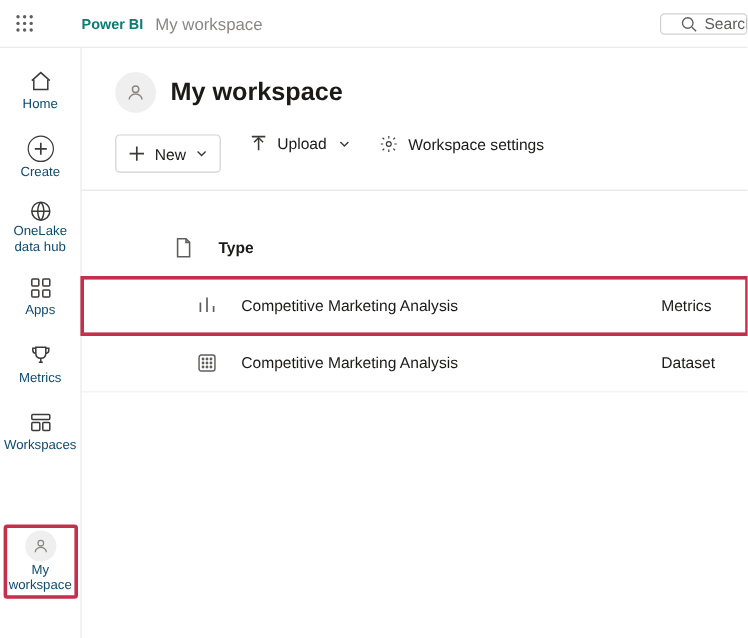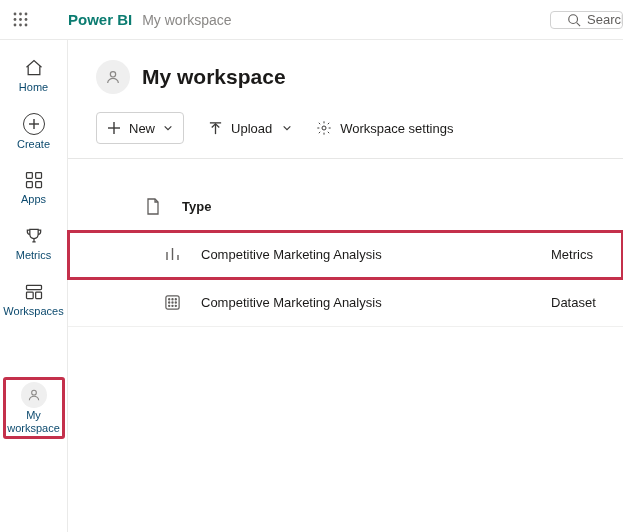--- a/index.html
+++ b/index.html
@@ -1,39 +1,39 @@
 <!DOCTYPE html>
 <html><head>
 <meta charset="utf-8">
 <style>
   * { box-sizing: border-box; }
   html, body { margin:0; padding:0; font-family: "Segoe UI", Arial, sans-serif; font-size:13px; color:#1b1a19; background:#fff; width:623px; height:532px; overflow:hidden; }
   .app { display:flex; flex-direction:column; height:532px; }
   .topbar { height:40px; display:flex; align-items:center; border-bottom:1px solid #eaeae9; }
   .waffle { width:40px; display:flex; align-items:center; justify-content:center; }
-  .brand { color:#0b7c71; font-weight:600; font-size:15px; margin-left:28px; margin-right:10px;text-align:center; }
+  .brand { color:#0b7c71; font-weight:600; font-size:12px; margin-left:28px; margin-right:10px;text-align:center; }
   .crumb { color:#8a8886; font-size:14px; padding-top:1px; }
   .spacer { flex:1; }
   .search { display:flex; align-items:center; height:18px; border:1px solid #d1d1d1; border-radius:4px; padding:0 16px; margin-right:0; width:73px; overflow:hidden; color:#605e5c; }
   .search svg { margin-right:6px; flex-shrink:0; }
 
   .body { flex:1; display:flex; }
   .rail { width:68px; border-right:1px solid #eaeae9; display:flex; flex-direction:column; align-items:center; padding-top:10px; gap:6px; }
   .rail-item { width:60px; min-height:50px; display:flex; flex-direction:column; align-items:center; justify-content:center; gap:3px; color:#0c4a6e; cursor:pointer; border-radius:3px; position:relative; padding:4px 0;}
   .rail-item.small-gap { gap:1px; }
   .rail-item .lbl { font-size:11px; text-align:center; line-height:12px; }
   .rail-item.highlight { outline:3px solid #c4304b; outline-offset:-2px; border-radius:2px; min-height:56px;margin-top:48px;}
   .circle-outline { width:22px; height:22px; border:1px solid #3b3a39; border-radius:50%; display:flex; align-items:center; justify-content:center; }
   .circle-fill { width:26px; height:26px; background:#efefef; border-radius:50%; display:flex; align-items:center; justify-content:center; }
 
   .main { flex:1; display:flex; flex-direction:column; }
   .wshead { display:flex; align-items:center; gap:12px; padding:20px 0 8px 28px; }
   .wsicon { width:34px; height:34px; background:#efefef; border-radius:50%; display:flex; align-items:center; justify-content:center; color:#8a8886;}
   .wstitle { font-size:21px; font-weight:700; }
-  .toolbar { display:flex; align-items:center; gap:24px; padding:10px 0 14px 28px; border-bottom:1px solid #e6e6e5; }
+  .toolbar { display:flex; align-items:flex-start; gap:24px; padding:10px 0 14px 28px; border-bottom:1px solid #e6e6e5; }
   .new-btn { display:flex; align-items:center; gap:8px; border:1px solid #d1d1d1; border-radius:4px; height:32px; padding:0 10px; font-size:13px; cursor:pointer; }
   .tool { display:flex; align-items:center; gap:8px; font-size:13px; cursor:pointer; }
   .tool .chev { margin-left:2px;}
   
   .content { padding:24px 0 0 0; }
   .hdr, .row { display:grid; grid-template-columns:52px 58px 1fr 72px; align-items:center; height:48px; padding-left:4px; }
   .hdr { font-weight:600; border-bottom:1px solid #eaeae9; }
   .hdr .typecol { text-align:left; }
   .row { border-bottom:1px solid #f0f0ef; cursor:pointer;padding-left:23px; }
   .row.highlight { outline:3px solid #c4304b; outline-offset:-2px; }
@@ -88,20 +88,28 @@
         <div class="circle-outline">
           <svg width="12" height="12" viewBox="0 0 12 12">
               <line x1="6" y1="1" x2="6" y2="11" stroke="#3b3a39" stroke-width="1.4"></line>
               <line x1="1" y1="6" x2="11" y2="6" stroke="#3b3a39" stroke-width="1.4"></line>
             </svg>
         </div>
         <div class="lbl">Create</div>
       </div>
 
 
+      <div class="rail-item small-gap">
+        <svg width="20" height="20" viewBox="0 0 24 24" fill="none" stroke="#3b3a39" stroke-width="1.5">
+            <circle cx="12" cy="12" r="9"></circle>
+            <path d="M3 12 H21 M12 3 C8 7 8 17 12 21 M12 3 C16 7 16 17 12 21"></path>
+          </svg>
+        <div class="lbl">OneLake</div>
+        <div class="lbl">data hub</div>
+      </div>
 
       <div class="rail-item">
         <svg width="20" height="20" viewBox="0 0 24 24" fill="none" stroke="#3b3a39" stroke-width="1.5">
             <rect x="3" y="3" width="7" height="7" rx="1"></rect>
             <rect x="14" y="3" width="7" height="7" rx="1"></rect>
             <rect x="3" y="14" width="7" height="7" rx="1"></rect>
             <rect x="14" y="14" width="7" height="7" rx="1"></rect>
           </svg>
         <div class="lbl">Apps</div>
       </div>

